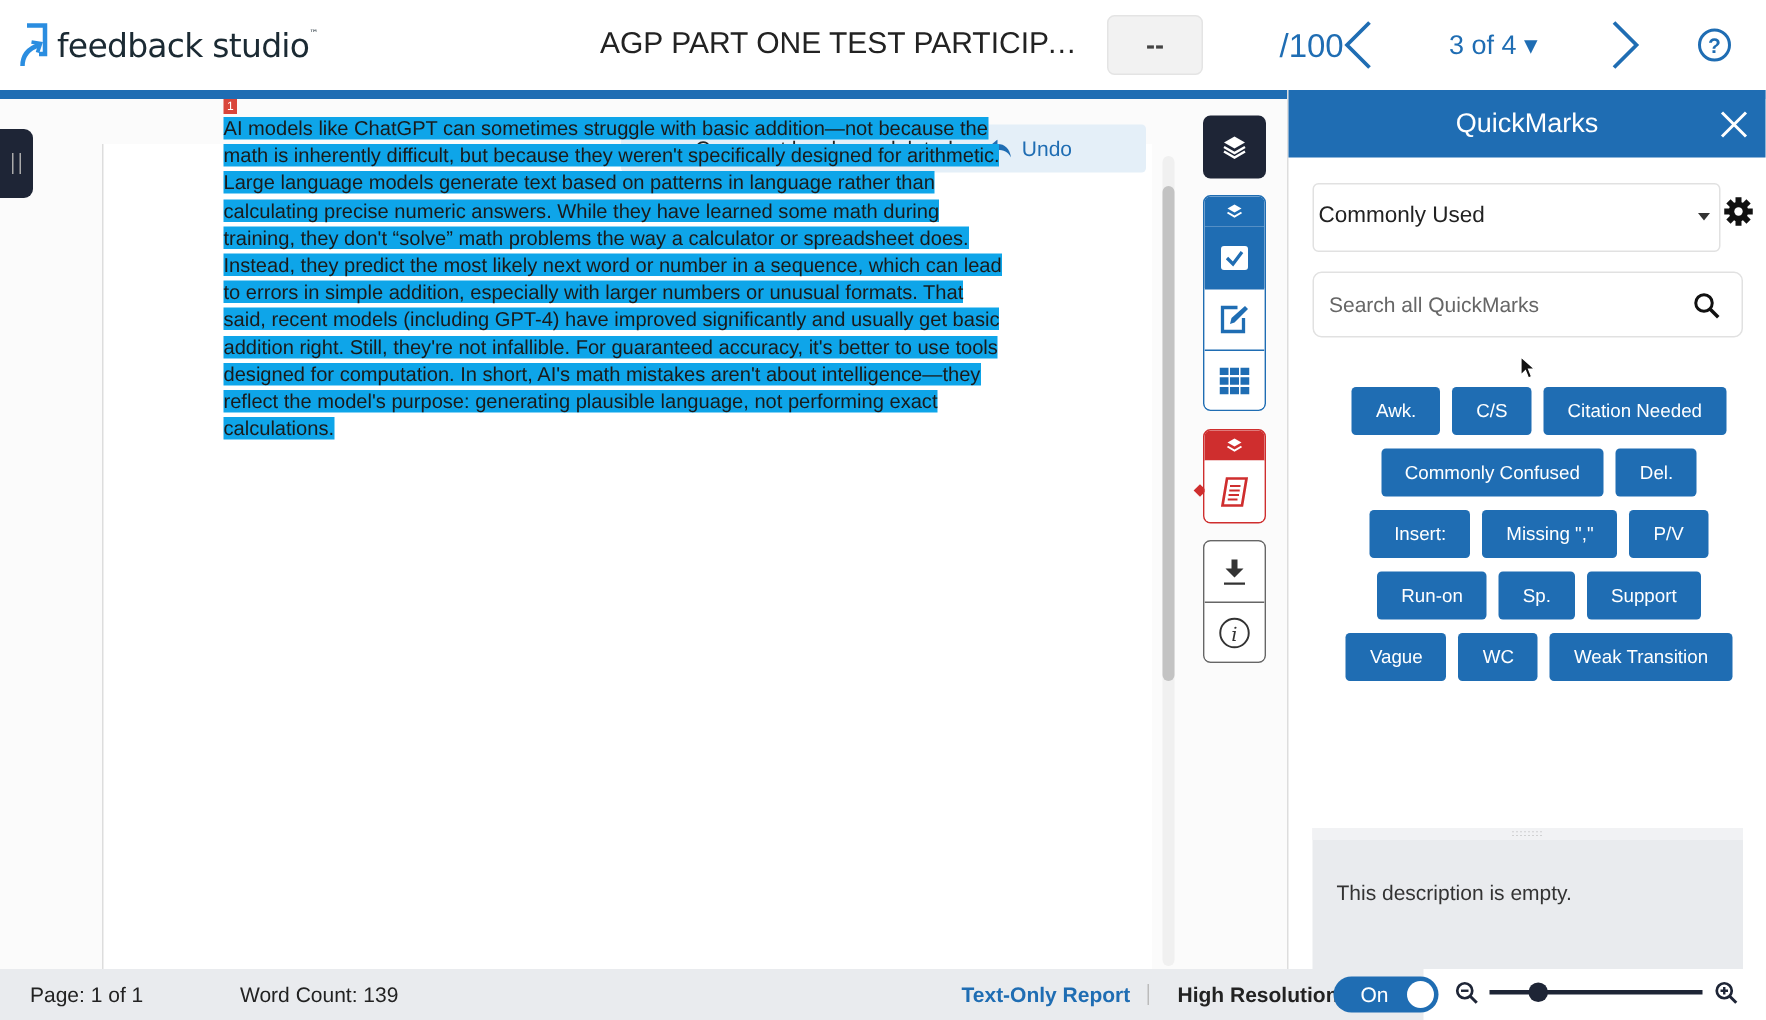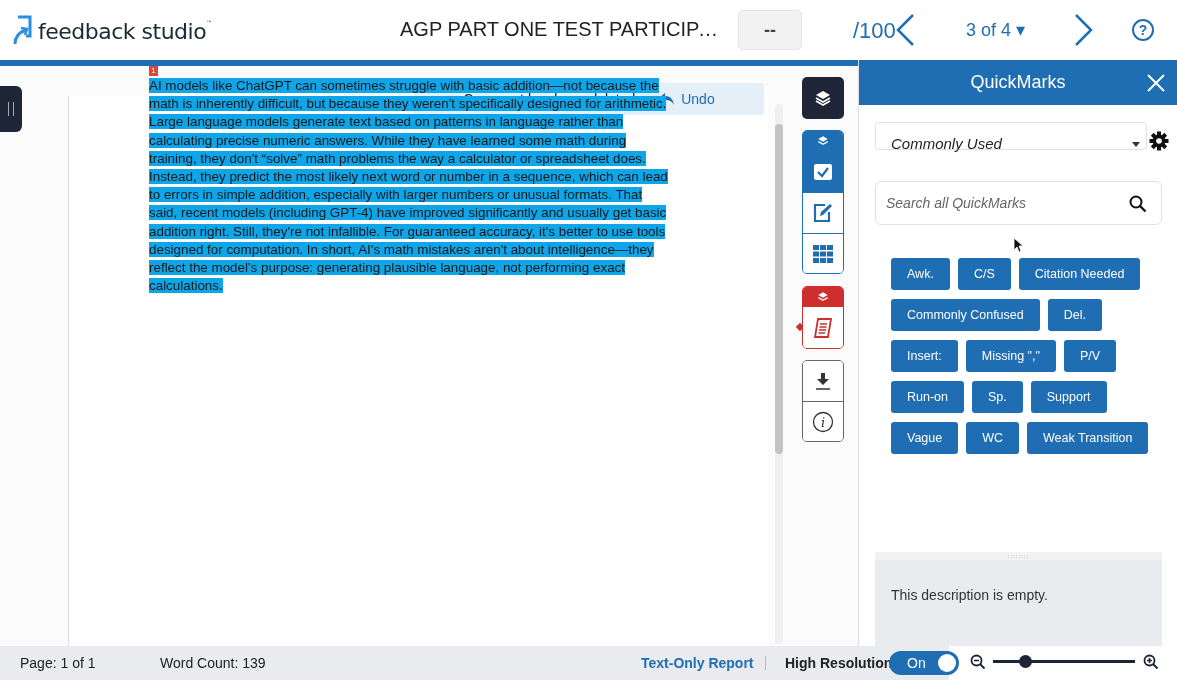--- a/index.html
+++ b/index.html
@@ -41,28 +41,28 @@
   .tg-red .hdr { height: 20px; background: #cf2e2e; display: flex; align-items: center; justify-content: center; }
   .tg-red .btn { height: 41px; display: flex; align-items: center; justify-content: center; background: #fff; }
   .red-pointer { position: absolute; left: 797px; top: 324px; width: 6px; height: 6px; background: #cf2e2e; transform: rotate(45deg); }
   .tg-gray { top: 360px; border: 1px solid #666; height: 82px; }
   .tg-gray .btn { height: 40px; display: flex; align-items: center; justify-content: center; background: #fff; }
   .tg-gray .btn + .btn { border-top: 1px solid #666; }
 
   .qm-panel { position: absolute; left: 858px; top: 60px; width: 319px; height: 586px; background: #fff; border-left: 1px solid #ddd; }
   .qm-header { height: 45px; background: #1f6db3; color: #fff; font-size: 18px; text-align: center; line-height: 45px; position: relative; }
   .qm-close { position: absolute; right: 12px; top: 14px; width: 18px; height: 18px; }
-  .qm-select { position: absolute; left: 16px; top: 62px; width: 272px; height: 28px; border: 1px solid #e1e1e1; border-radius: 4px; padding-left: 15px; line-height: 41px; font-size: 15px; color: #222; font-style: italic; }
+  .qm-select { position: absolute; left: 16px; top: 62px; width: 272px; height: 46px; border: 1px solid #e1e1e1; border-radius: 4px; padding-left: 3px; line-height: 41px; font-size: 15px; color: #222; }
   .qm-select .caret { position: absolute; right: 6px; top: 19px; width: 0; height: 0; border-left: 4px solid transparent; border-right: 4px solid transparent; border-top: 5px solid #333; }
   .qm-gear { position: absolute; left: 290px; top: 71px; width: 20px; height: 20px; }
   .qm-search { position: absolute; left: 16px; top: 121px; width: 287px; height: 44px; border: 1px solid #e1e1e1; border-radius: 6px; }
-  .qm-search input { border: none; outline: none; width: 240px; height: 42px; padding-left: 10px; font-size: 14px; color: #333; background: transparent; font-family: "Liberation Sans", sans-serif; font-style: italic; }
+  .qm-search input { border: none; outline: none; width: 240px; height: 42px; padding-left: 10px; font-size: 14px; color: #333; background: transparent; font-family: "Liberation Sans", sans-serif; }
   .qm-search input::placeholder { color: #666; }
   .qm-search svg { position: absolute; right: 14px; top: 13px; }
-  .qm-chips { position: absolute; left: 32px; top: 198px; width: 270px; display: flex; flex-wrap: wrap; gap: 9px 8px; }
+  .qm-chips { position: absolute; left: 32px; top: 198px; width: 270px; display: flex; flex-wrap: wrap; gap: 9px 8px; justify-content: center; }
   .chip { height: 32px; padding: 0 16px; background: #1f6db3; color: #fff; font-size: 12.5px; line-height: 32px; border-radius: 3px; white-space: nowrap; cursor: pointer; }
   .qm-desc { position: absolute; left: 16px; top: 492px; width: 287px; height: 94px; background: #e9ebee; }
   .qm-desc .grip { height: 8px; background: #f1f2f4; text-align: center; font-size: 6px; color: #aaa; line-height: 8px; letter-spacing: 1px; }
   .qm-desc .txt { padding: 27px 0 0 16px; font-size: 14px; color: #333; }
   .cursor { position: absolute; left: 1013px; top: 237px; width: 10px; height: 16px; }
 
   .statusbar { position: absolute; left: 0; top: 646px; width: 949px; height: 34px; background: #e9ebee; font-size: 14px; color: #222; }
   .sb-page { position: absolute; left: 20px; top: 9px; }
   .sb-words { position: absolute; left: 160px; top: 9px; }
   .sb-report { position: absolute; left: 641px; top: 9px; color: #1f6db3; font-weight: bold; }

